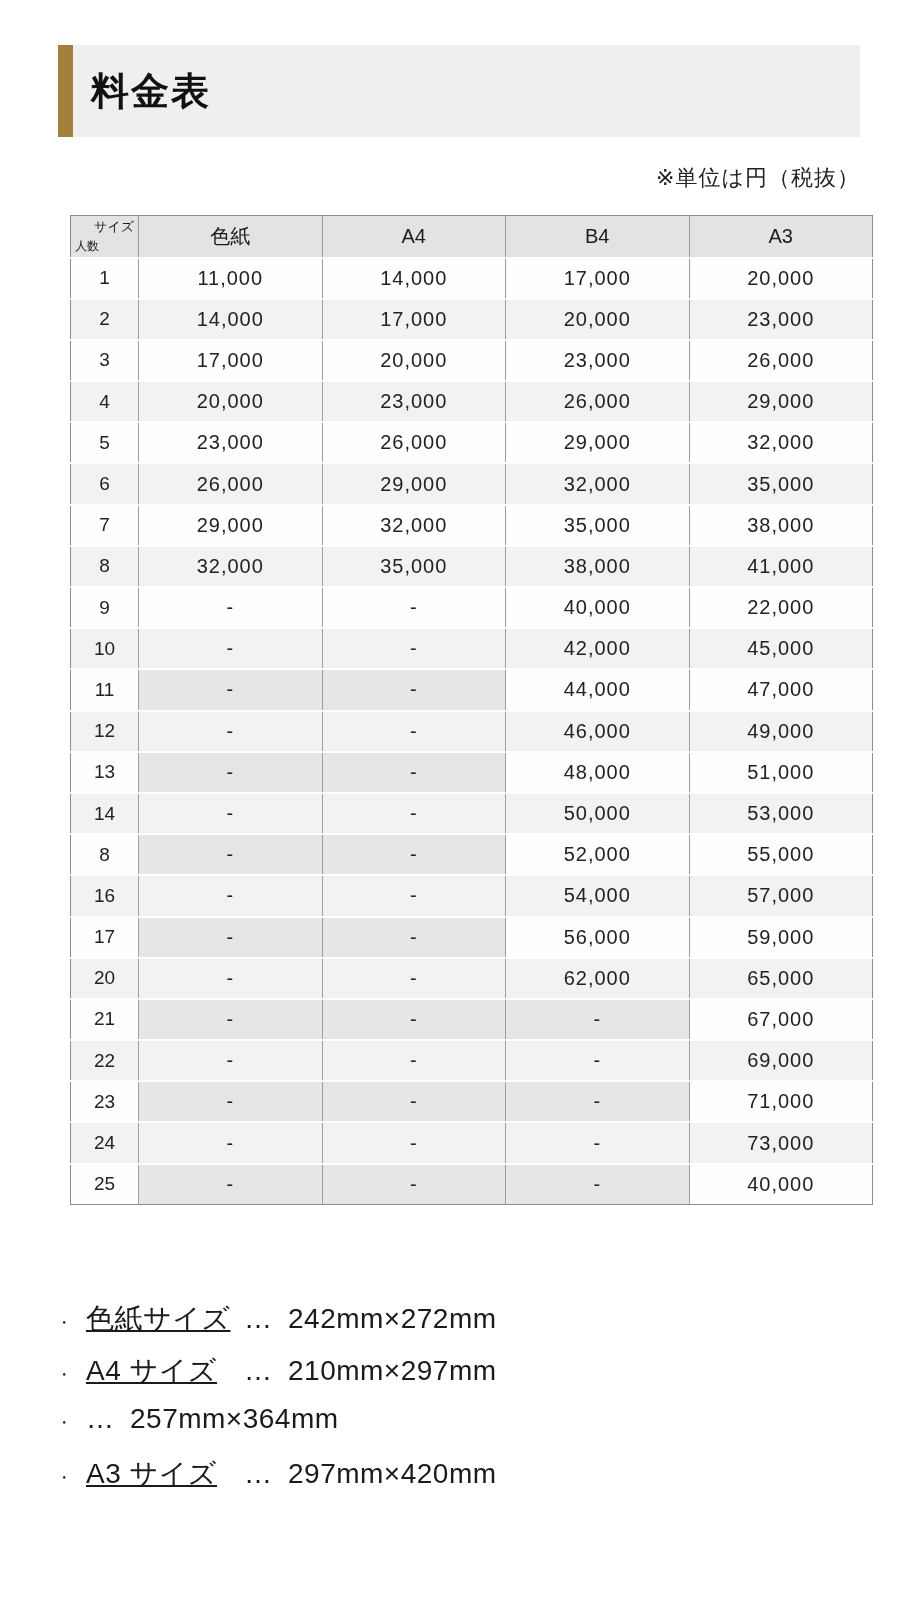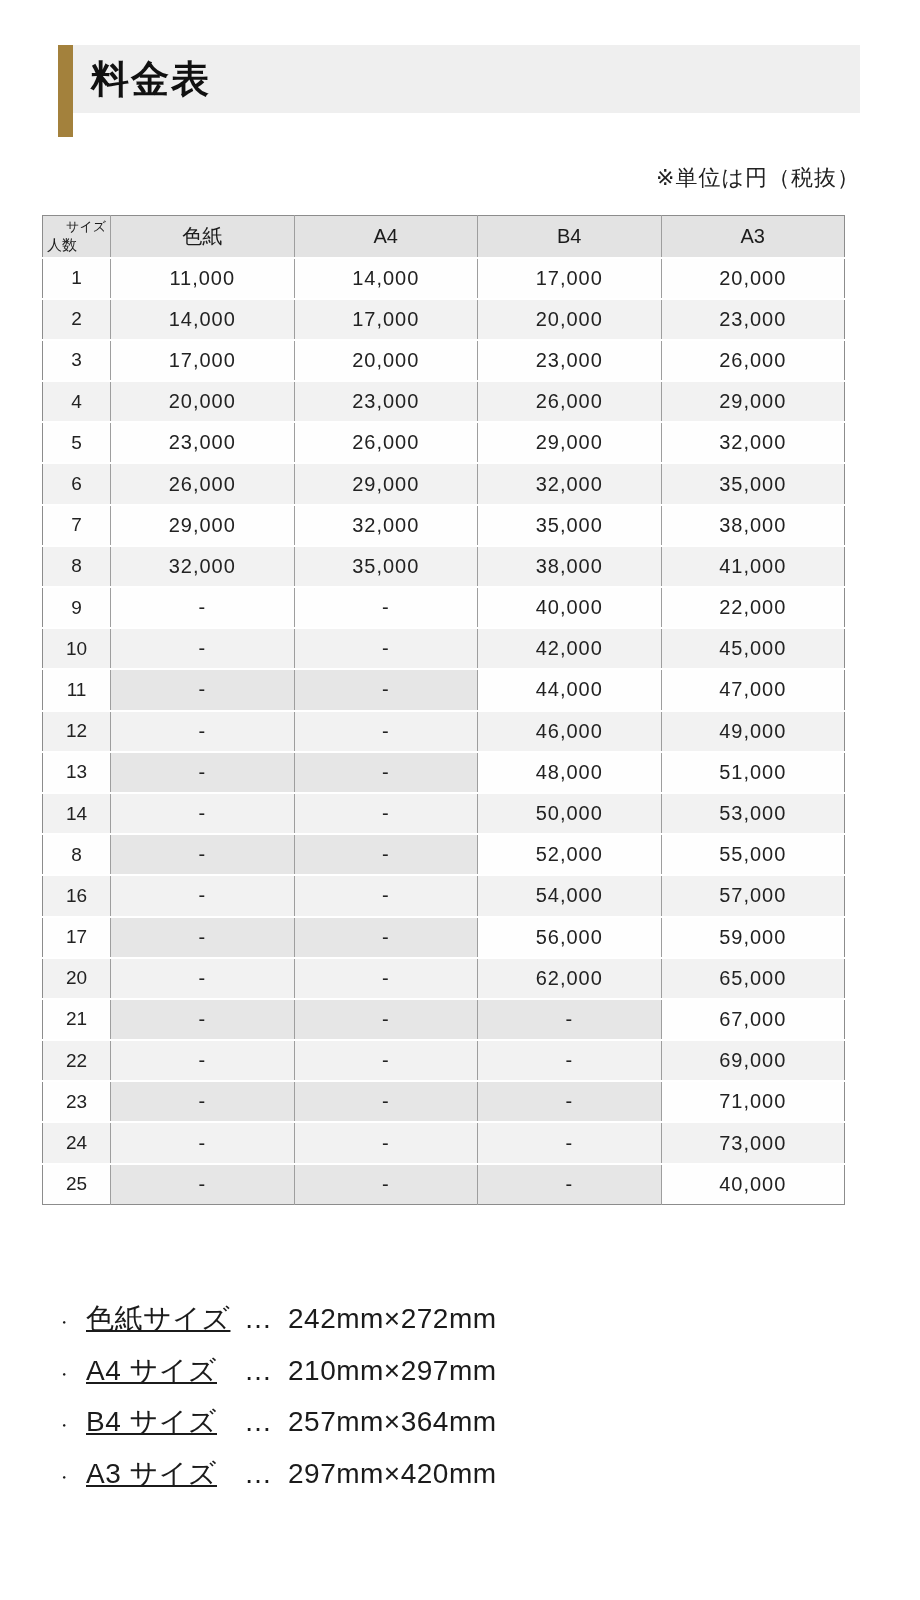--- a/index.html
+++ b/index.html
@@ -3,38 +3,38 @@
 <meta charset="utf-8">
 <style>
   html,body{margin:0;padding:0;}
   body{
     width:920px;height:1600px;position:relative;background:#ffffff;
     font-family:"Liberation Sans","DejaVu Sans",sans-serif;color:#1c1c1c;
     overflow:hidden;
   }
   
   .banner{
-    position:absolute;left:58px;top:45px;width:802px;height:68px;
+    position:absolute;left:58px;top:45px;width:802px;height:92px;
     background:#efefef;display:flex;align-items:center;
   }
   .banner-bar{
     position:absolute;left:0;top:0;width:15px;height:92px;background:#a3813c;
   }
   .banner-title{
     margin-left:33px;font-size:38px;font-weight:700;color:#111;
     letter-spacing:2px;
   }
   
   .unit-note{
     position:absolute;right:60px;top:163px;width:500px;
     text-align:right;font-size:22px;color:#222;letter-spacing:1px;
   }
   
   .price-table{
-    position:absolute;left:42px;top:215px;width:802px;
+    position:absolute;left:70px;top:215px;width:802px;
     border-collapse:collapse;table-layout:fixed;
     border:1px solid #8c8c8c;
   }
   .price-table col.c-num{width:68px;}
   .price-table col.c-size{width:183.5px;}
   .price-table th,.price-table td{
     padding:0;text-align:center;vertical-align:middle;
     border-left:1px solid #9e9e9e;
     font-weight:400;
   }
@@ -51,21 +51,21 @@
     position:relative;
     background:
       linear-gradient(to bottom right,
         rgba(0,0,0,0) 49.4%, #ababab 49.4%, #ababab 50.8%, rgba(0,0,0,0) 50.8%),
       #e3e3e3;
   }
   .corner .tr-label{
     position:absolute;top:2px;right:4px;font-size:13px;color:#1c1c1c;letter-spacing:0;
   }
   .corner .bl-label{
-    position:absolute;bottom:2px;left:4px;font-size:15px;color:#1c1c1c;letter-spacing:0;
+    position:absolute;bottom:2px;left:4px;font-size:12px;color:#1c1c1c;letter-spacing:0;
   }
   
   .footnotes{
     position:absolute;left:56px;top:1300px;width:820px;
   }
   .note-line{
     display:flex;align-items:baseline;height:51.5px;font-size:28px;color:#1b1b1b;
   }
   .note-bullet{width:30px;font-size:16px;flex:0 0 auto;}
   .note-label{width:158px;flex:0 0 auto;letter-spacing:0.5px;text-decoration:underline;}
@@ -275,21 +275,20 @@
     <span class="note-value">242mm×272mm</span>
   </div>
   <div class="note-line">
     <span class="note-bullet">・</span>
     <span class="note-label">A4 サイズ</span>
     <span class="note-dots">…</span>
     <span class="note-value">210mm×297mm</span>
   </div>
   <div class="note-line">
     <span class="note-bullet">・</span>
-    <span class="note-label">B4 サイズ</span>
     <span class="note-dots">…</span>
     <span class="note-value">257mm×364mm</span>
   </div>
   <div class="note-line">
     <span class="note-bullet">・</span>
     <span class="note-label">A3 サイズ</span>
     <span class="note-dots">…</span>
     <span class="note-value">297mm×420mm</span>
   </div>
 </div>

